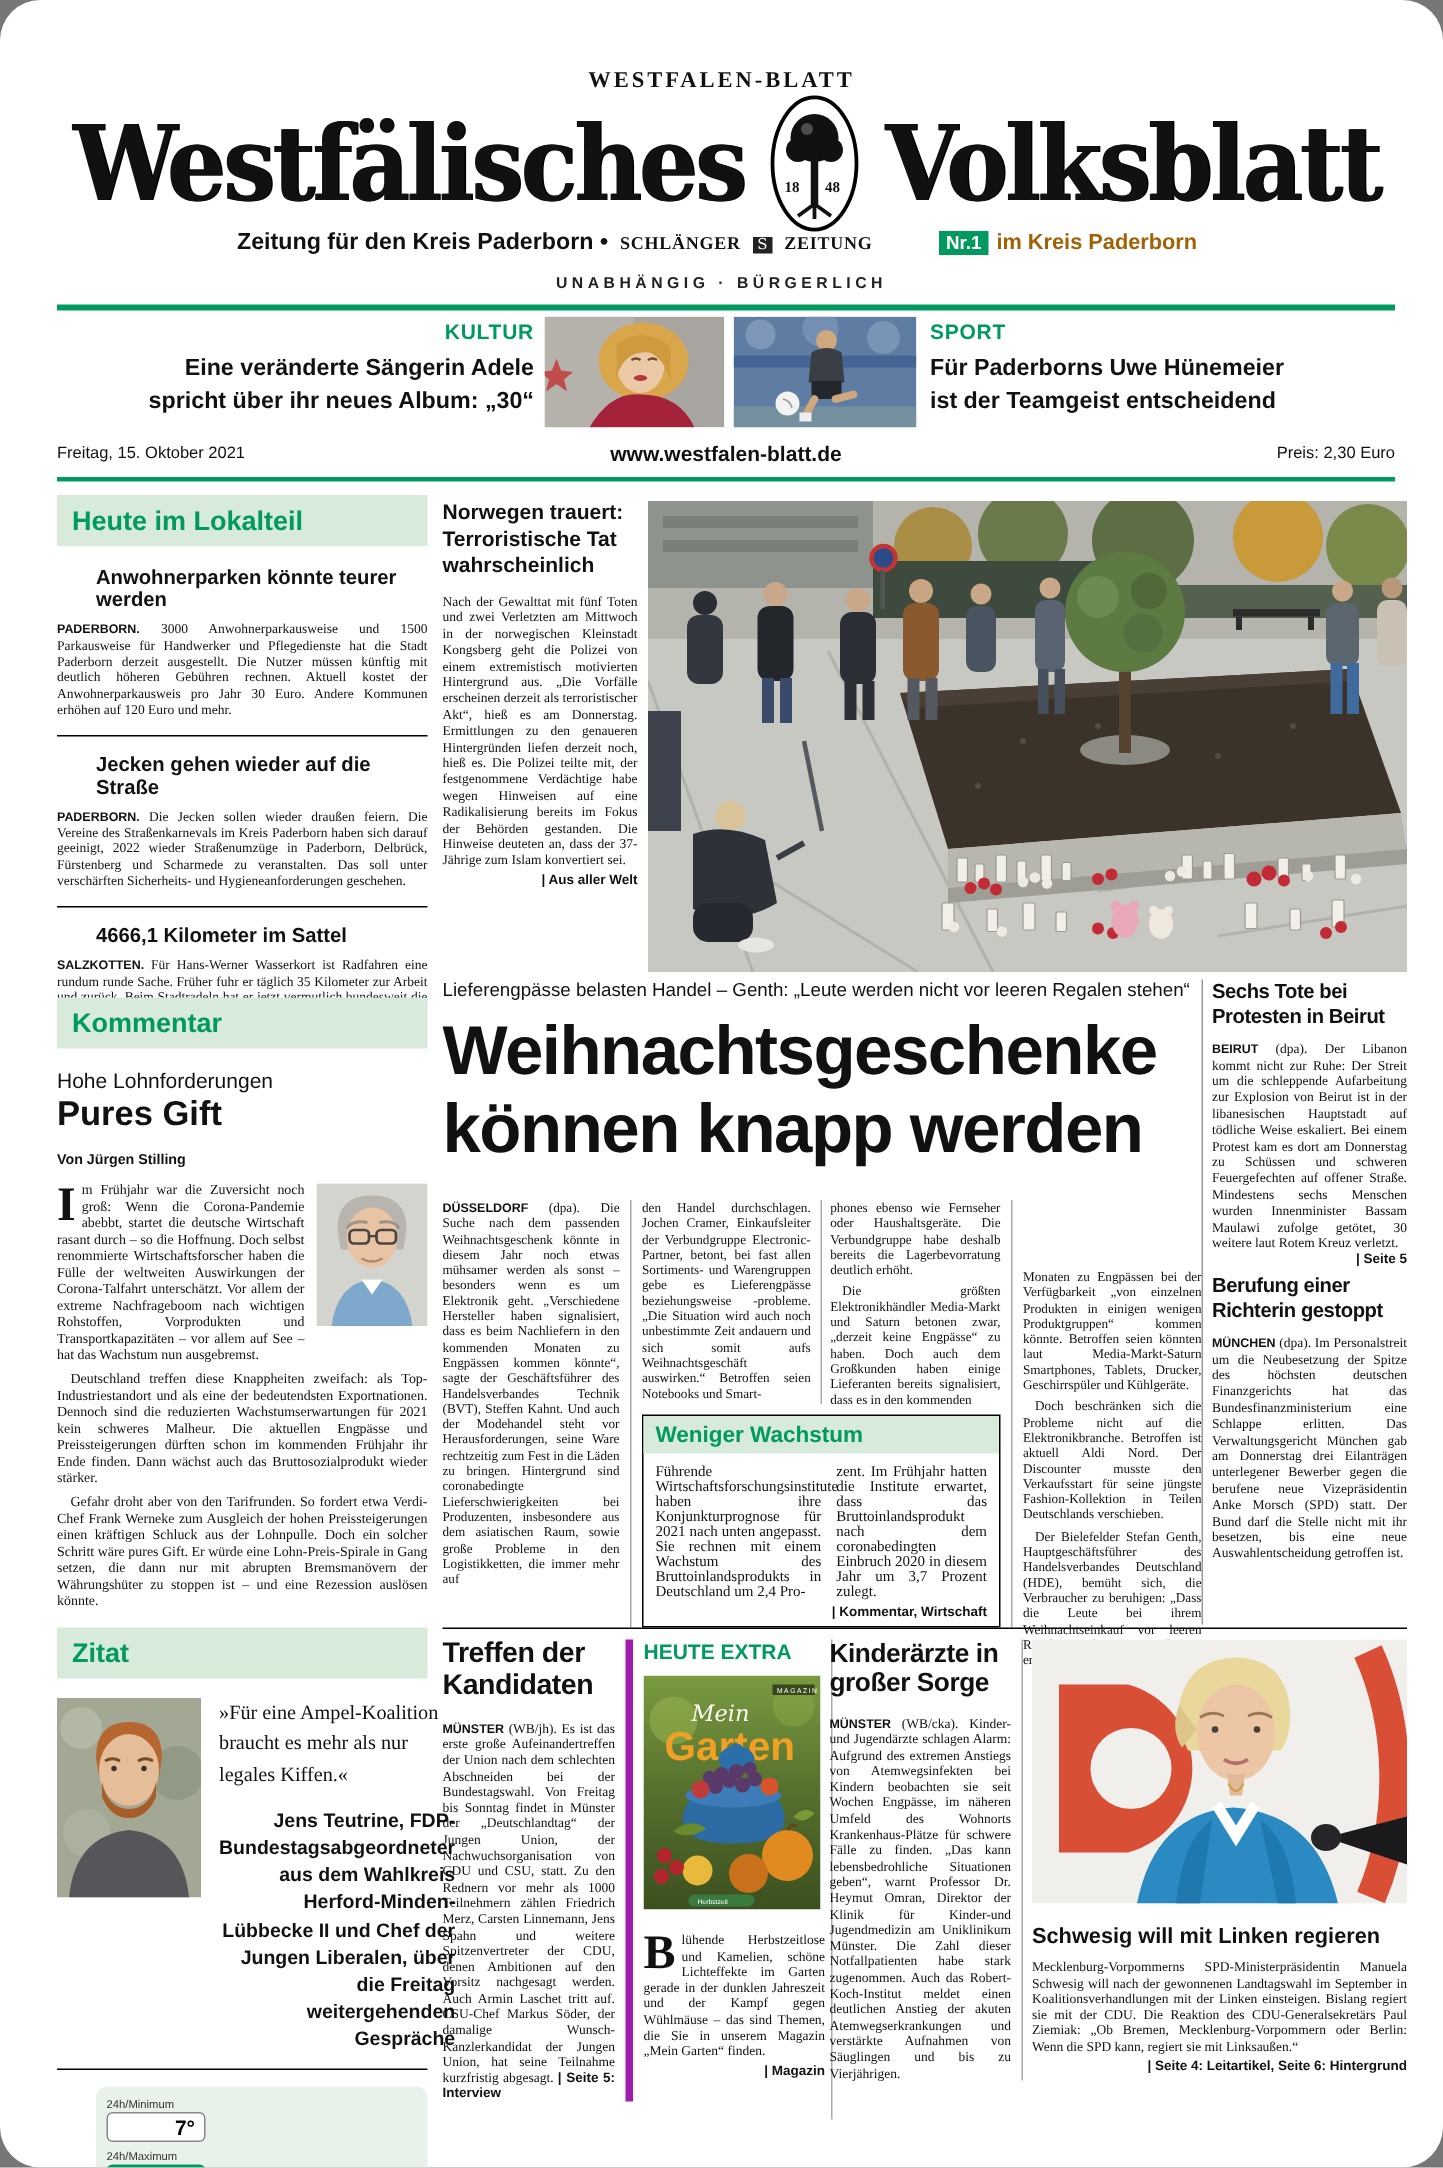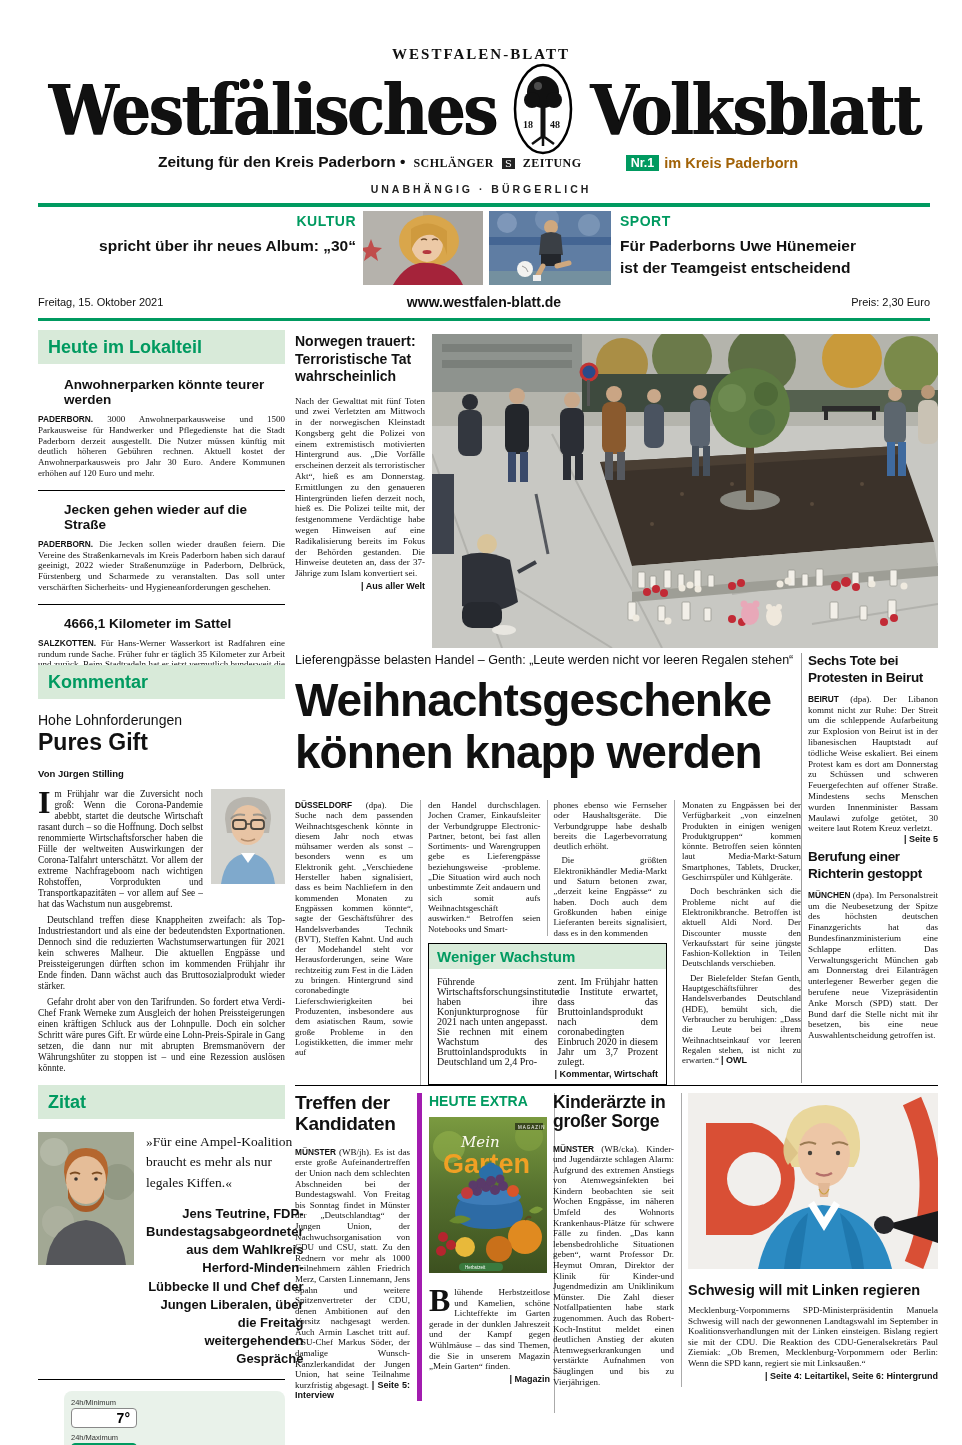--- a/index.html
+++ b/index.html
@@ -1,17 +1,17 @@
 <!DOCTYPE html>
 <html lang="de"><head>
 <meta charset="utf-8">
 <style>
   * { margin:0; padding:0; box-sizing:border-box; }
   body { background:#777; font-family:"Liberation Sans", sans-serif; }
-  .page { position:relative; width:962px; height:1445px; background:#fff; margin:0 auto; overflow:hidden; color:#111; }
+  .page { position:relative; width:962px; height:1445px; background:#fff; margin:0 auto; overflow:hidden; color:#111;border-radius:27px; }
 
   
   .overline { position:absolute; top:46px; left:0; right:0; text-align:center;
     font-family:"Liberation Serif", serif; font-weight:bold; font-size:15px; letter-spacing:2px; }
   .title-row { position:absolute; top:62px; left:38px; right:32px; display:flex; justify-content:center; align-items:center; gap:16px; }
   .blackletter { font-family:"DejaVu Serif", serif; font-weight:bold; font-size:62px; letter-spacing:-2px;
     transform:scaleY(1.12); text-shadow:1px 0 0 #000; white-space:nowrap; }
   .subtitle-row { position:absolute; top:153px; left:38px; right:44px; display:flex; justify-content:center; align-items:baseline; gap:8px; }
   .subtitle { font-weight:bold; font-size:15.5px; }
   .partner { font-family:"Liberation Serif", serif; font-weight:bold; font-size:12px; letter-spacing:0.5px; }
@@ -96,21 +96,21 @@
   .mc1 { width:126px; padding-right:7px; border-right:1px solid #aaa; }
   .mc-mid { width:254px; border-right:1px solid #aaa; padding:0 7px; display:flex; flex-direction:column; }
   .mc-mid-row { display:flex; height:138px; overflow:hidden; }
   .mc2 { width:50%; padding-right:6px; border-right:1px solid #aaa; }
   .mc3 { width:50%; padding-left:6px; }
   .wbox { margin-top:7px; border:1px solid #000; }
   .wbox-h { background:var(--band); color:var(--green); font-weight:bold; font-size:15px; padding:4px 8px; font-family:"Liberation Sans",sans-serif; }
   .wbox-b { display:flex; gap:10px; padding:8px 8px 2px; font-size:10px; line-height:10px; }
   .wbox-b > div { width:50%; }
   .wbox-tag { text-align:right; padding:0 8px 5px; }
-  .mc4 { width:126px; padding-left:7px; }
+  .mc4 { width:126px; padding-left:7px;margin-top:46px; }
 
   
   .divider-bottom { position:absolute; left:295px; top:1085px; width:643px; border-top:1px solid #000; }
   .bcol { position:absolute; top:1093px; }
   .bcol-title { font-weight:bold; font-size:19px; line-height:1.1; margin-bottom:12px; letter-spacing:-0.3px; }
   .colA { left:295px; width:127px; border-right:5px solid #a21caf; padding-right:7px; }
   .colB { left:429px; width:121px; }
   .colB-wrap { border-right:1px solid #aaa; position:absolute; left:422px; top:1093px; width:133px; height:320px; }
   .extra-label { color:var(--green); font-weight:bold; font-size:14px; margin-bottom:8px; }
   .cover { width:118px; height:156px; margin-bottom:10px; }
@@ -152,20 +152,21 @@
     <span class="rank-wrap">
       <span class="rank-badge">Nr.1</span>
       <span class="rank-text">im Kreis Paderborn</span>
     </span>
   </div>
   <div class="motto">UNABHÄNGIG · BÜRGERLICH</div>
   <div class="rule-green-1"></div>
 
   <div class="teaser-label t-kultur-label">KULTUR</div>
   <div class="teaser-text t-kultur-text">
+    <div>Eine veränderte Sängerin Adele</div>
     <div>spricht über ihr neues Album: „30“</div>
   </div>
   <div class="teaser-photo" style="left:363px;">
     <svg width="120" height="74" viewBox="0 0 120 74">
       <rect width="120" height="74" fill="#a8a5a0"></rect>
       <rect width="60" height="74" fill="#b5b2ac"></rect>
       <path d="M8 28 l3 8 8 1 -6 5 2 8 -7 -5 -7 5 2 -8 -6 -5 8 -1 z" fill="#c23b3b" opacity="0.85"></path>
       <ellipse cx="66" cy="30" rx="30" ry="26" fill="#d9a64b"></ellipse>
       <ellipse cx="64" cy="32" rx="16" ry="19" fill="#ecc9a6"></ellipse>
       <path d="M48 18 Q66 6 84 20 L84 44 Q80 28 70 24 Q54 22 48 40 Z" fill="#cf9a3e"></path>

